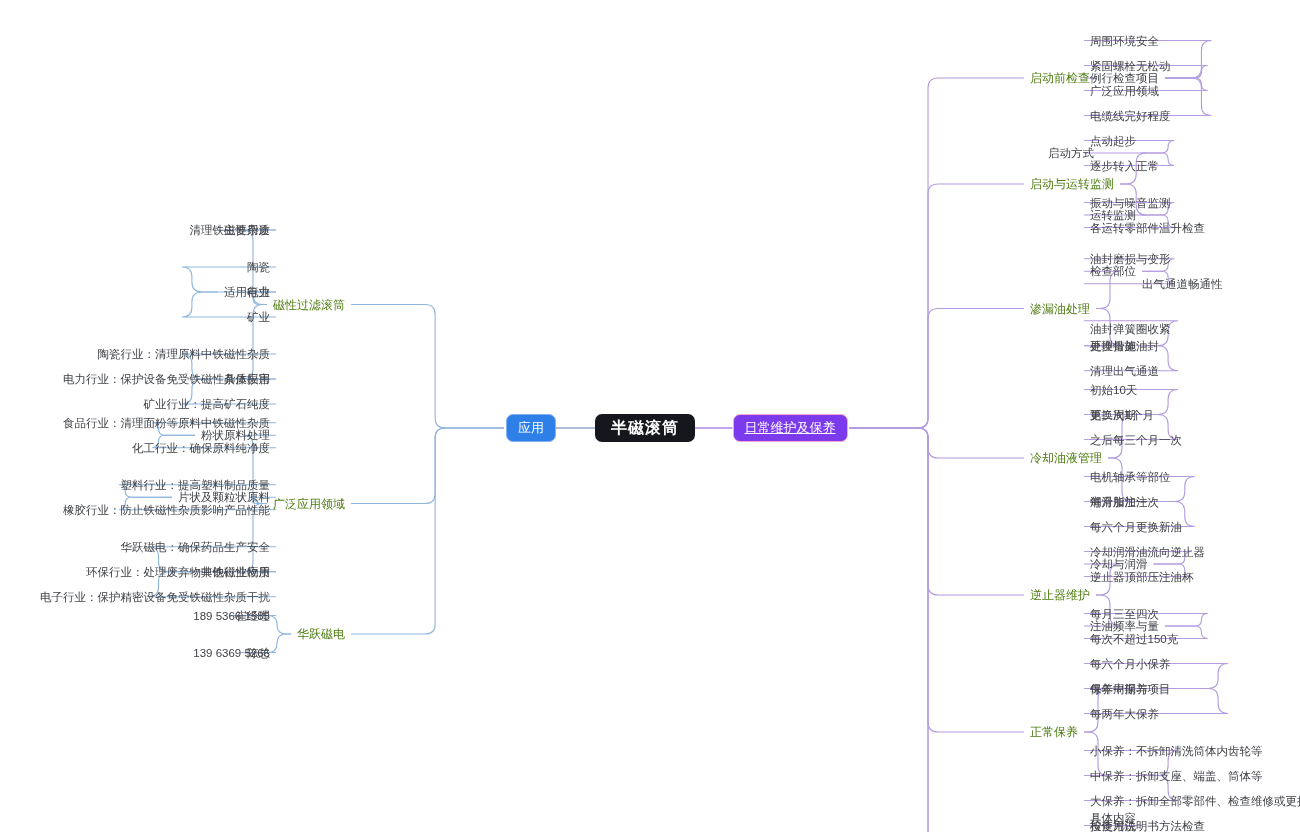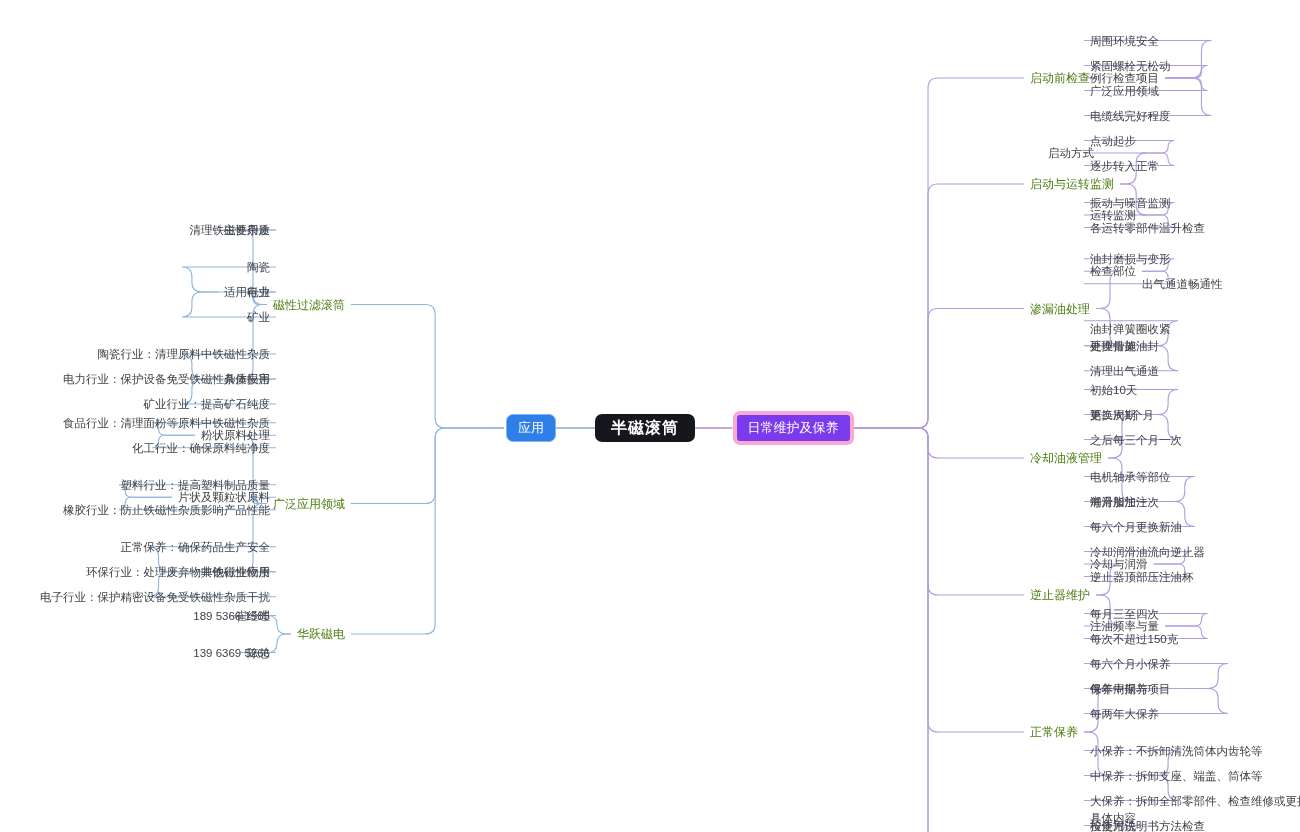--- a/index.html
+++ b/index.html
@@ -43,21 +43,22 @@
     border-radius:7px;
     border:1px solid #7fb2f0;
   }
   
   .pill-purple{
     background:#7c3aed;
     color:#ffffff;
     font-size:13px;
     padding:6px 11px;
     border-radius:7px;
-    border:4px solid #f9a8d4;
+    border:1px solid #f9a8d4;
+    text-decoration:underline;
   }
   .lvl3{ font-size:12px; color:#4d7c0f; }
   .lvl4{ font-size:11.5px; color:#3f4146; }
 </style>
 </head>
 <body>
 
 <div id="canvas">
   <svg id="links">
       <path d="M 595 428 L 556 428" fill="none" stroke="#5f7fa8" stroke-width="1.1"></path>
@@ -162,21 +163,21 @@
       <div class="node lvl4 r" style="top: 379px; left: 63px;">电力行业：保护设备免受铁磁性杂质损害</div>
       <div class="node lvl4 r" style="top: 404px; left: 143.5px;">矿业行业：提高矿石纯度</div>
       <div class="node lvl3 r" style="top: 503.5px; left: 273px;">广泛应用领域</div>
       <div class="node lvl4 r" style="top: 435.25px; left: 201px;">粉状原料处理</div>
       <div class="node lvl4 r" style="top: 422.75px; left: 63px;">食品行业：清理面粉等原料中铁磁性杂质</div>
       <div class="node lvl4 r" style="top: 447.75px; left: 132px;">化工行业：确保原料纯净度</div>
       <div class="node lvl4 r" style="top: 497.25px; left: 178px;">片状及颗粒状原料</div>
       <div class="node lvl4 r" style="top: 484.75px; left: 120.5px;">塑料行业：提高塑料制品质量</div>
       <div class="node lvl4 r" style="top: 509.75px; left: 63px;">橡胶行业：防止铁磁性杂质影响产品性能</div>
       <div class="node lvl4 r" style="top: 571.75px; left: 201px;">其他行业应用</div>
-      <div class="node lvl4 r" style="top: 546.75px; left: 120.5px;">正常保养：确保药品生产安全</div>
+      <div class="node lvl4 r" style="top: 546.75px; left: 120.5px;">华跃磁电：确保药品生产安全</div>
       <div class="node lvl4 r" style="top: 571.75px; left: 86px;">环保行业：处理废弃物中铁磁性物质</div>
       <div class="node lvl4 r" style="top: 596.75px; left: 40px;">电子行业：保护精密设备免受铁磁性杂质干扰</div>
       <div class="node lvl3 r" style="top: 634px; left: 297px;">华跃磁电</div>
       <div class="node lvl4 r" style="top: 615.5px; left: 235.5px;">崔经理</div>
       <div class="node lvl4 r" style="top: 615.5px; left: 193.25px;">189 5366 1585</div>
       <div class="node lvl4 r" style="top: 652.5px; left: 247px;">陈总</div>
       <div class="node lvl4 r" style="top: 652.5px; left: 193.25px;">139 6369 5266</div>
       <div class="node lvl3 l" style="top: 78px; left: 1030px;">启动前检查</div>
       <div class="node lvl4 l" style="top: 78px; left: 1090px;">例行检查项目</div>
       <div class="node lvl4 l" style="top: 40.5px; left: 1090px;">周围环境安全</div>

